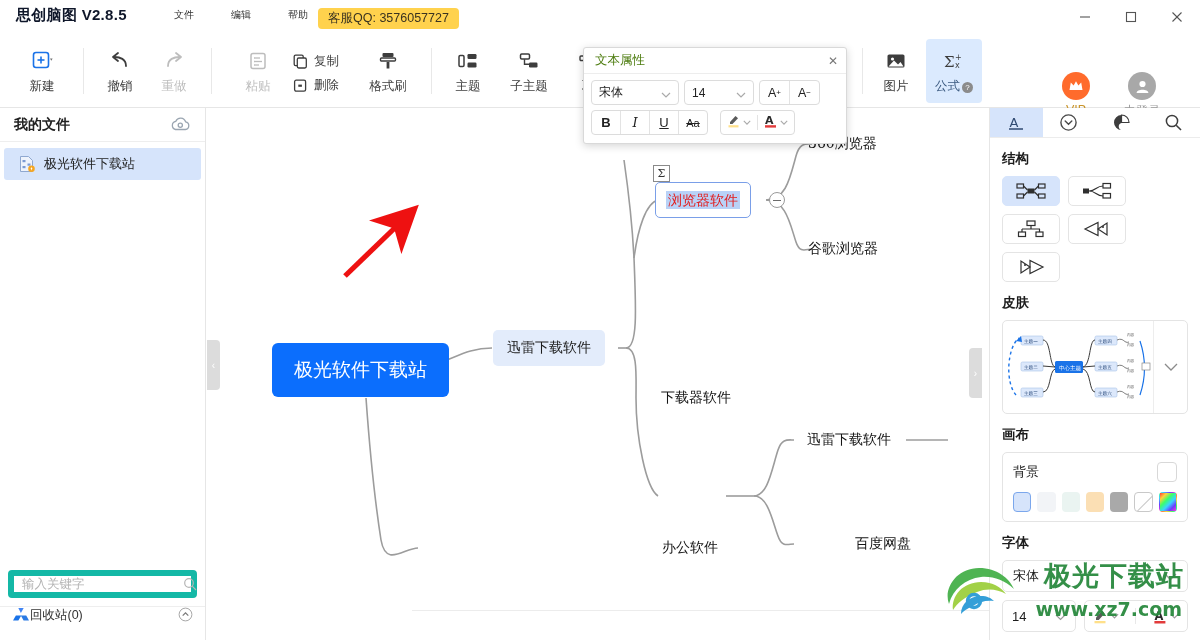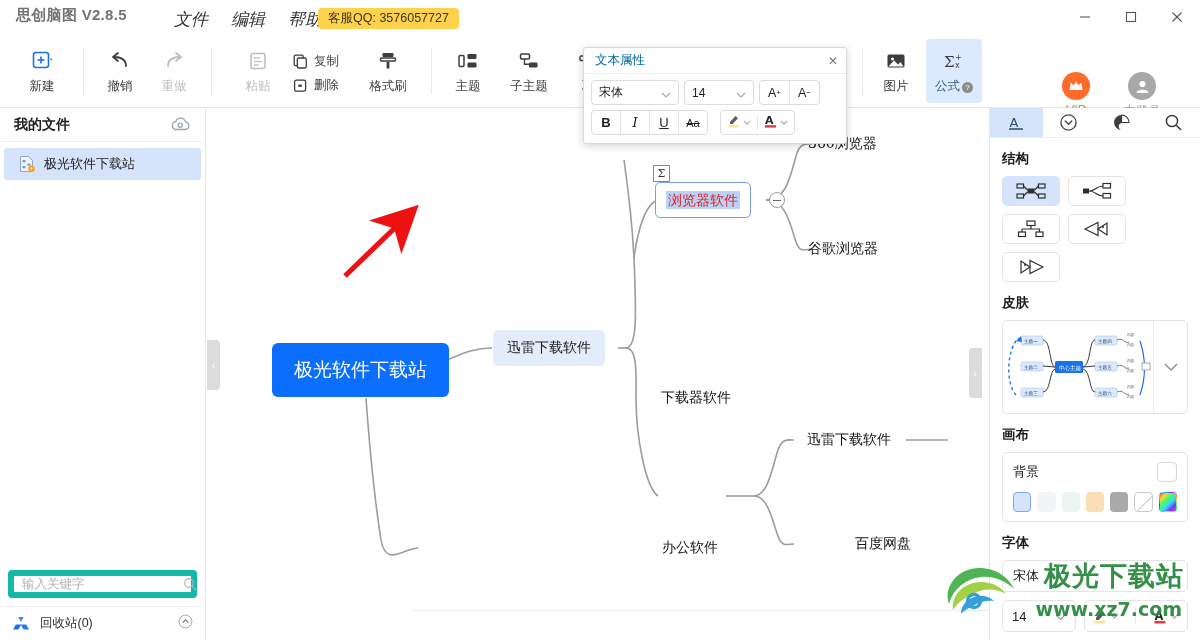--- a/index.html
+++ b/index.html
@@ -6,22 +6,22 @@
   html,body{ width:1200px; height:640px; overflow:hidden; }
   body{
     font-family:"Liberation Sans","DejaVu Sans",sans-serif;
     background:#ffffff; color:#333;
     -webkit-font-smoothing:antialiased;
   }
   .app{ position:relative; width:1200px; height:640px; background:#fff; }
 
   
   .menubar{ position:absolute; left:0; top:0; width:1200px; height:34px; background:#fff; }
-  .brand{ position:absolute; left:16px; top:6px; font-size:15px; font-weight:bold; color:#737373; letter-spacing:.3px; }
-  .menu-item{ position:absolute; top:8px; font-size:17px; color:#333; cursor:default;font-style:italic; }
+  .brand{ position:absolute; left:16px; top:6px; font-size:15px; font-weight:bold; color:#0f172a; letter-spacing:.3px; }
+  .menu-item{ position:absolute; top:8px; font-size:10px; color:#333; cursor:default; }
   .menu-file{ left:174px; } .menu-edit{ left:231px; } .menu-help{ left:288px; }
   .qq-badge{ position:absolute; left:318px; top:8px; height:21px; line-height:21px;
     background:#ffd24d; color:#3a3320; font-size:12.5px; padding:0 10px; border-radius:4px; white-space:nowrap; }
 
   .win-btns{ position:absolute; right:0; top:0; height:34px; display:flex; }
   .win-btn{ width:46px; height:34px; display:flex; align-items:center; justify-content:center; color:#555; font-size:13px; }
 
   
   .ribbon{ position:absolute; left:0; top:34px; width:1200px; height:74px; background:#fff; border-bottom:1px solid #e6e6e6; }
   .rb{ position:absolute; top:5px; width:56px; height:64px; display:flex; flex-direction:column; align-items:center; justify-content:center; gap:4px; cursor:default; border-radius:4px; }
@@ -49,21 +49,21 @@
   .lsb{ position:absolute; left:0; top:108px; width:206px; height:532px; background:#fff; border-right:1px solid #e6e6e6; }
   .lsb-head{ position:relative; height:34px; border-bottom:1px solid #eee; }
   .lsb-title{ position:absolute; left:14px; top:8px; font-size:14px; font-weight:bold; color:#222; }
   .cloud-ico{ position:absolute; right:14px; top:9px; color:#9aa5b1; }
   .file-item{ margin:6px 4px 0 4px; height:32px; display:flex; align-items:center; gap:8px; padding-left:14px; background:#d6e4fb; border-radius:3px; cursor:default; }
   .file-item .fname{ font-size:13px; color:#222; }
   .lsb-bottom{ position:absolute; left:0; bottom:0; width:205px; }
   .search-box{ margin:0 8px 8px 8px; height:28px; border:6px solid #14b8a6; border-radius:4px; display:flex; align-items:center; padding:0 8px; background:#fff; }
   .search-box input{ border:none; outline:none; flex:1; font-size:12.5px; color:#333; font-family:inherit; background:transparent; }
   .search-box input::placeholder{ color:#b3b3b3; }
-  .recycle{ height:34px; border-top:1px solid #eee; display:flex; align-items:center; gap:10px; padding:0 12px; }
+  .recycle{ height:34px; border-top:1px solid #eee; display:flex; padding:0 12px; }
   .recycle .rlbl{ font-size:12.5px; color:#333; flex:1; }
   .recycle .rchev{ color:#8b8b8b; }
 
   
   .canvas{ position:absolute; left:206px; top:108px; width:783px; height:532px; background:#fff; overflow:hidden; }
   .canvas-svg{ position:absolute; left:0; top:0; }
   .node{ position:absolute; font-family:"DejaVu Serif","Liberation Serif",serif; white-space:nowrap; }
   .node-root{ background:#0b6efd; color:#fff; font-size:19px; padding:14px 22px; border-radius:6px; }
   .node-l2{ background:#e3ecfb; color:#1c1c1c; font-size:14px; padding:9px 14px; border-radius:5px; }
   .node-plain{ color:#141414; font-size:14px; }
@@ -308,21 +308,21 @@
             <circle cx="8.5" cy="6" r="3.1" fill="#fff"></circle>
             <path d="M2.6 15 C2.6 10.6 14.4 10.6 14.4 15 Z" fill="#fff"></path>
           </svg>
       </div>
       <div class="user-lbl">未登录</div>
     </div>
   </div>
 
   <div style="position:absolute;left:583px;top:47px;width:264px;height:97px;background:#fff;border:1px solid #d9d9d9;border-radius:3px;box-shadow:0 2px 9px rgba(0,0,0,.17);z-index:40;">
     <div style="height:26px;border-bottom:1px solid #ededed;display:flex;align-items:center;justify-content:space-between;padding:0 8px 0 11px;">
-      <span style="font-size:12.5px;color:#0369a1;">文本属性</span>
+      <span style="font-size:12.5px;color:#4d7c0f;">文本属性</span>
       <span style="font-size:12px;color:#777;cursor:pointer;">✕</span>
     </div>
 
     <div style="display:flex;align-items:center;gap:5px;padding:6px 7px 0 7px;">
       <div style="width:88px;height:25px;border:1px solid #dcdcdc;border-radius:4px;display:flex;align-items:center;justify-content:space-between;padding:0 7px;">
         <span style="font-size:12px;color:#222;font-family:'DejaVu Serif',serif;">宋体</span>
         <span>
           <svg width="10" height="6" viewBox="0 0 10 6">
               <path d="M1 1 L5 5 L9 1" fill="none" stroke="#aaa" stroke-width="1.2"></path>
             </svg>

